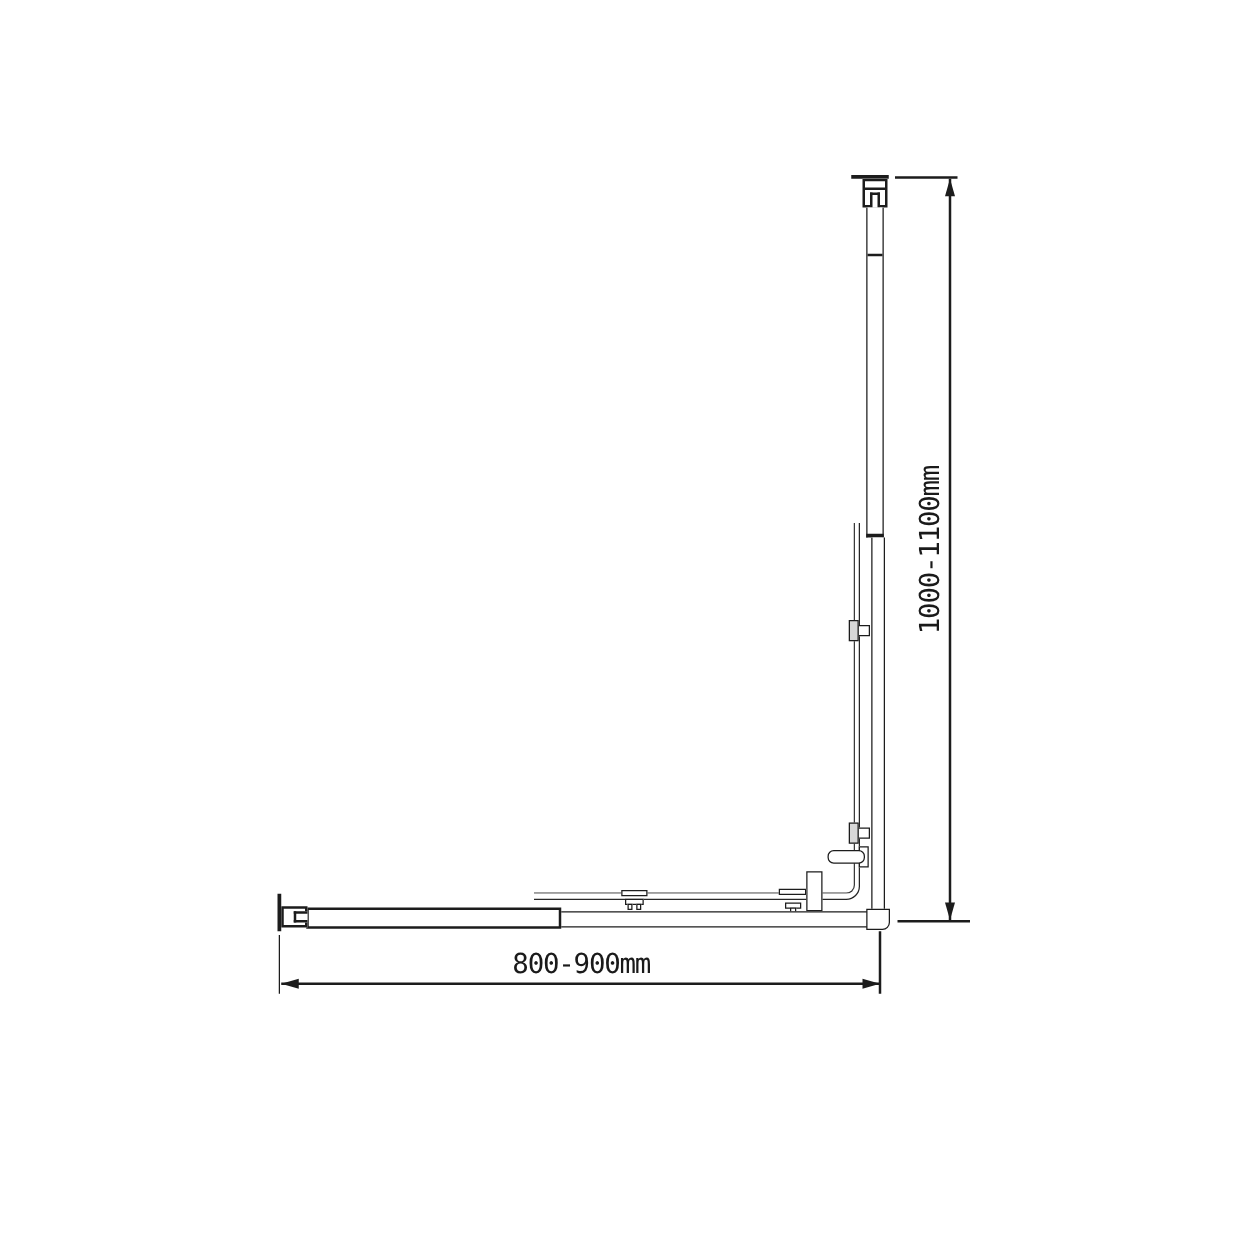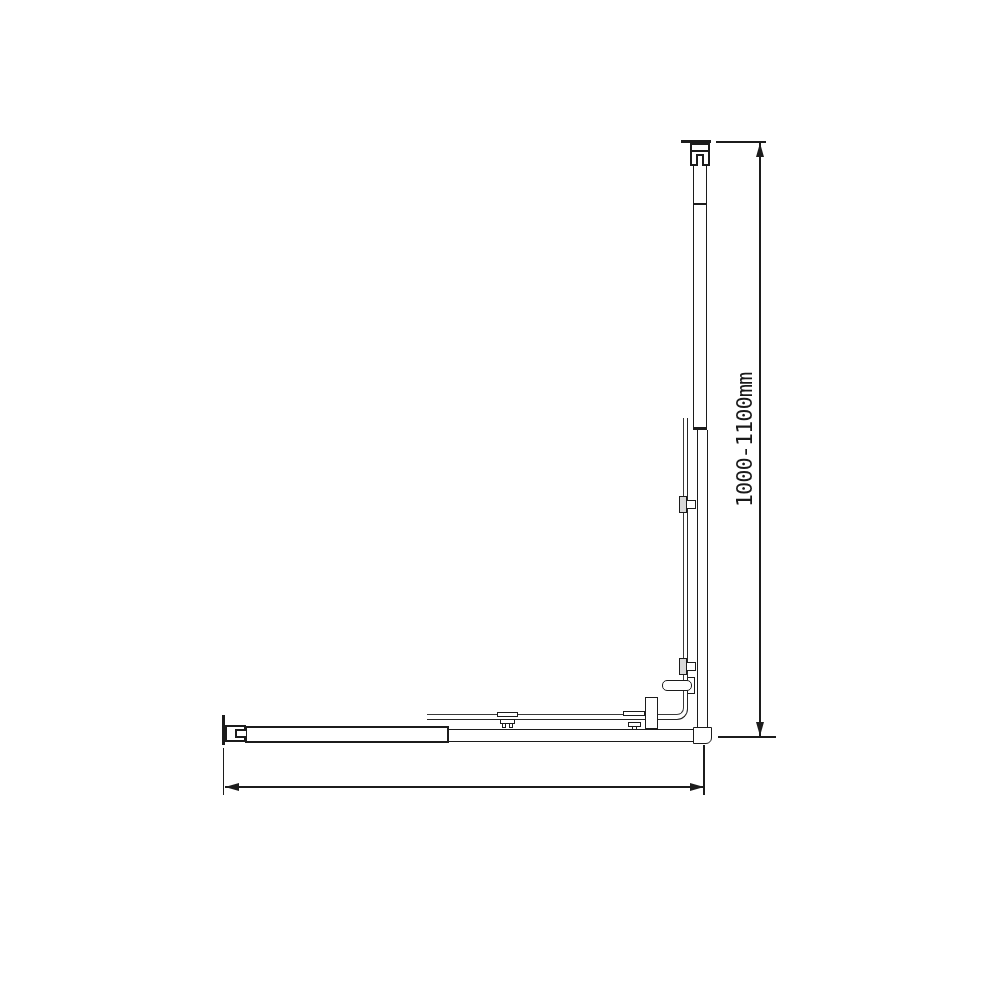--- a/index.html
+++ b/index.html
@@ -84,15 +84,16 @@
     <div class="p ln" style="left:759px;top:143px;width:1.5px;height:593px;"></div>
     <div class="arrow arrow-up" style="left:756px;top:143px;"></div>
     <div class="arrow arrow-down" style="left:756px;top:722px;"></div>
     <div class="p dim-label dim-label-v" style="left:665px;top:426px;width:160px;height:28px;line-height:28px;">1000-1100mm</div>
 
     <div class="p ln" style="left:222.5px;top:748px;width:1.5px;height:47px;"></div>
     <div class="p ln" style="left:703px;top:745px;width:1.5px;height:50px;"></div>
     <div class="p ln" style="left:225px;top:786px;width:479px;height:1.5px;"></div>
     <div class="arrow arrow-left" style="left:225px;top:783px;"></div>
     <div class="arrow arrow-right" style="left:690px;top:783px;"></div>
+    <div class="p dim-label" style="left:365px;top:760px;width:200px;height:24px;line-height:24px;">800-900mm</div>
 
   </div>
 </div>
 
 </body></html>

